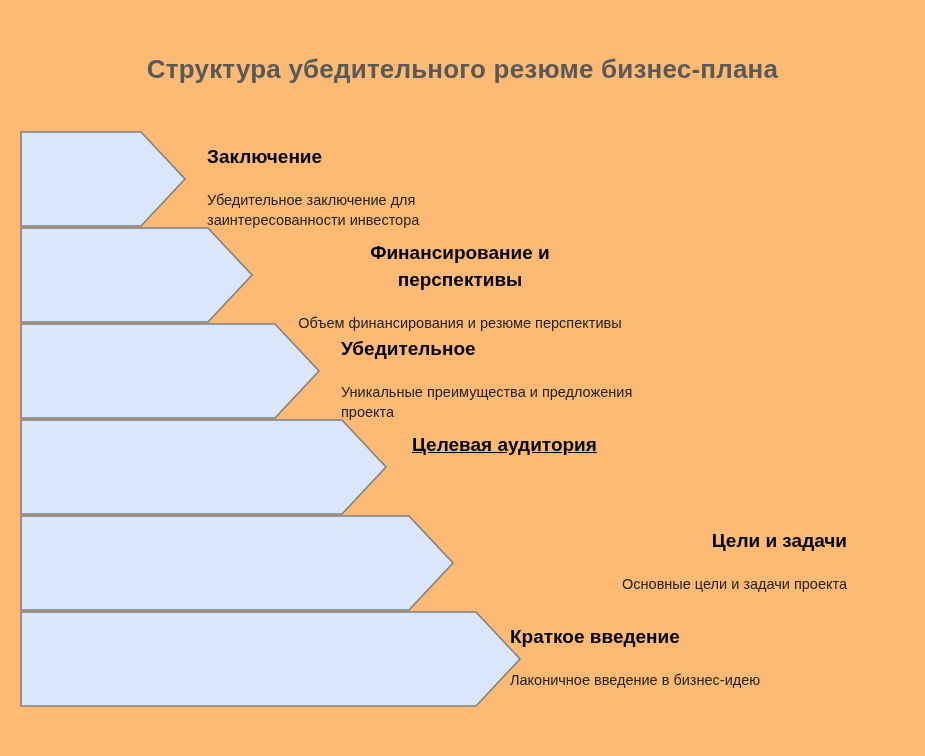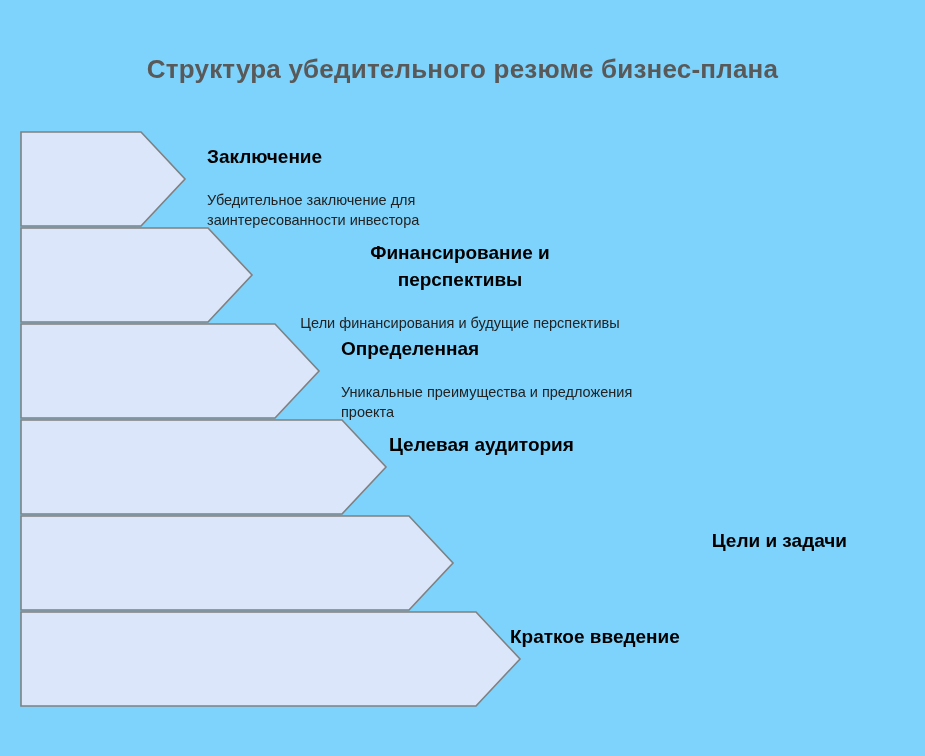--- a/index.html
+++ b/index.html
@@ -5,21 +5,21 @@
   html, body {
     margin: 0;
     padding: 0;
     background: #ffffff;
     font-family: "Liberation Sans", "DejaVu Sans", sans-serif;
   }
   .page {
     position: relative;
     width: 925px;
     height: 756px;
-    background: #7dd3fc;
+    background: #fdba74;
     overflow: hidden;
   }
   .page-title {
     margin: 54px auto 0;
     width: 880px;
     text-align: center;
     font-size: 26px;
     font-weight: bold;
     color: var(--title-color, #595959);
     letter-spacing: 0.2px;
@@ -62,21 +62,21 @@
   .stage-desc {
     margin: 20px 0 0;
     font-size: 14.5px;
     line-height: 20px;
     color: var(--desc-color, #222222);
     white-space: pre-line;
   }
   .row-0 .txt { left: 187px; }
   .row-1 .txt { left: 254px; text-align: center; }
   .row-2 .txt { left: 321px; }
-  .row-3 .txt { left: 369px; }
+  .row-3 .txt { left: 392px; text-decoration: underline; }
   .row-4 .txt { left: 455px; text-align: right; }
   .row-5 .txt { left: 490px; }
 </style>
 </head>
 <body>
 
 <div class="page">
 
   <h1 class="page-title">Структура убедительного резюме бизнес-плана</h1>
 
@@ -93,56 +93,58 @@
       </div>
     </section>
 
     <section class="row row-1">
       <svg class="arrow-svg" width="235" height="96" viewBox="0 0 235 96" aria-hidden="true">
         <polygon class="arrow-poly" points="1,1 188,1 232,48 188,95 1,95"></polygon>
       </svg>
       <div class="txt">
         <h2 class="stage-title">Финансирование и
 перспективы</h2>
-        <p class="stage-desc">Цели финансирования и будущие перспективы</p>
+        <p class="stage-desc">Объем финансирования и резюме перспективы</p>
       </div>
     </section>
 
     <section class="row row-2">
       <svg class="arrow-svg" width="302" height="96" viewBox="0 0 302 96" aria-hidden="true">
         <polygon class="arrow-poly" points="1,1 255,1 299,48 255,95 1,95"></polygon>
       </svg>
       <div class="txt">
-        <h2 class="stage-title">Определенная</h2>
+        <h2 class="stage-title">Убедительное</h2>
         <p class="stage-desc">Уникальные преимущества и предложения
 проекта</p>
       </div>
     </section>
 
     <section class="row row-3">
       <svg class="arrow-svg" width="369" height="96" viewBox="0 0 369 96" aria-hidden="true">
         <polygon class="arrow-poly" points="1,1 322,1 366,48 322,95 1,95"></polygon>
       </svg>
       <div class="txt">
         <h2 class="stage-title">Целевая аудитория</h2>
       </div>
     </section>
 
     <section class="row row-4">
       <svg class="arrow-svg" width="436" height="96" viewBox="0 0 436 96" aria-hidden="true">
         <polygon class="arrow-poly" points="1,1 389,1 433,48 389,95 1,95"></polygon>
       </svg>
       <div class="txt">
         <h2 class="stage-title">Цели и задачи</h2>
+        <p class="stage-desc">Основные цели и задачи проекта</p>
       </div>
     </section>
 
     <section class="row row-5">
       <svg class="arrow-svg" width="503" height="96" viewBox="0 0 503 96" aria-hidden="true">
         <polygon class="arrow-poly" points="1,1 456,1 500,48 456,95 1,95"></polygon>
       </svg>
       <div class="txt">
         <h2 class="stage-title">Краткое введение</h2>
+        <p class="stage-desc">Лаконичное введение в бизнес-идею</p>
       </div>
     </section>
 
   </div>
 </div>
 
 </body></html>

